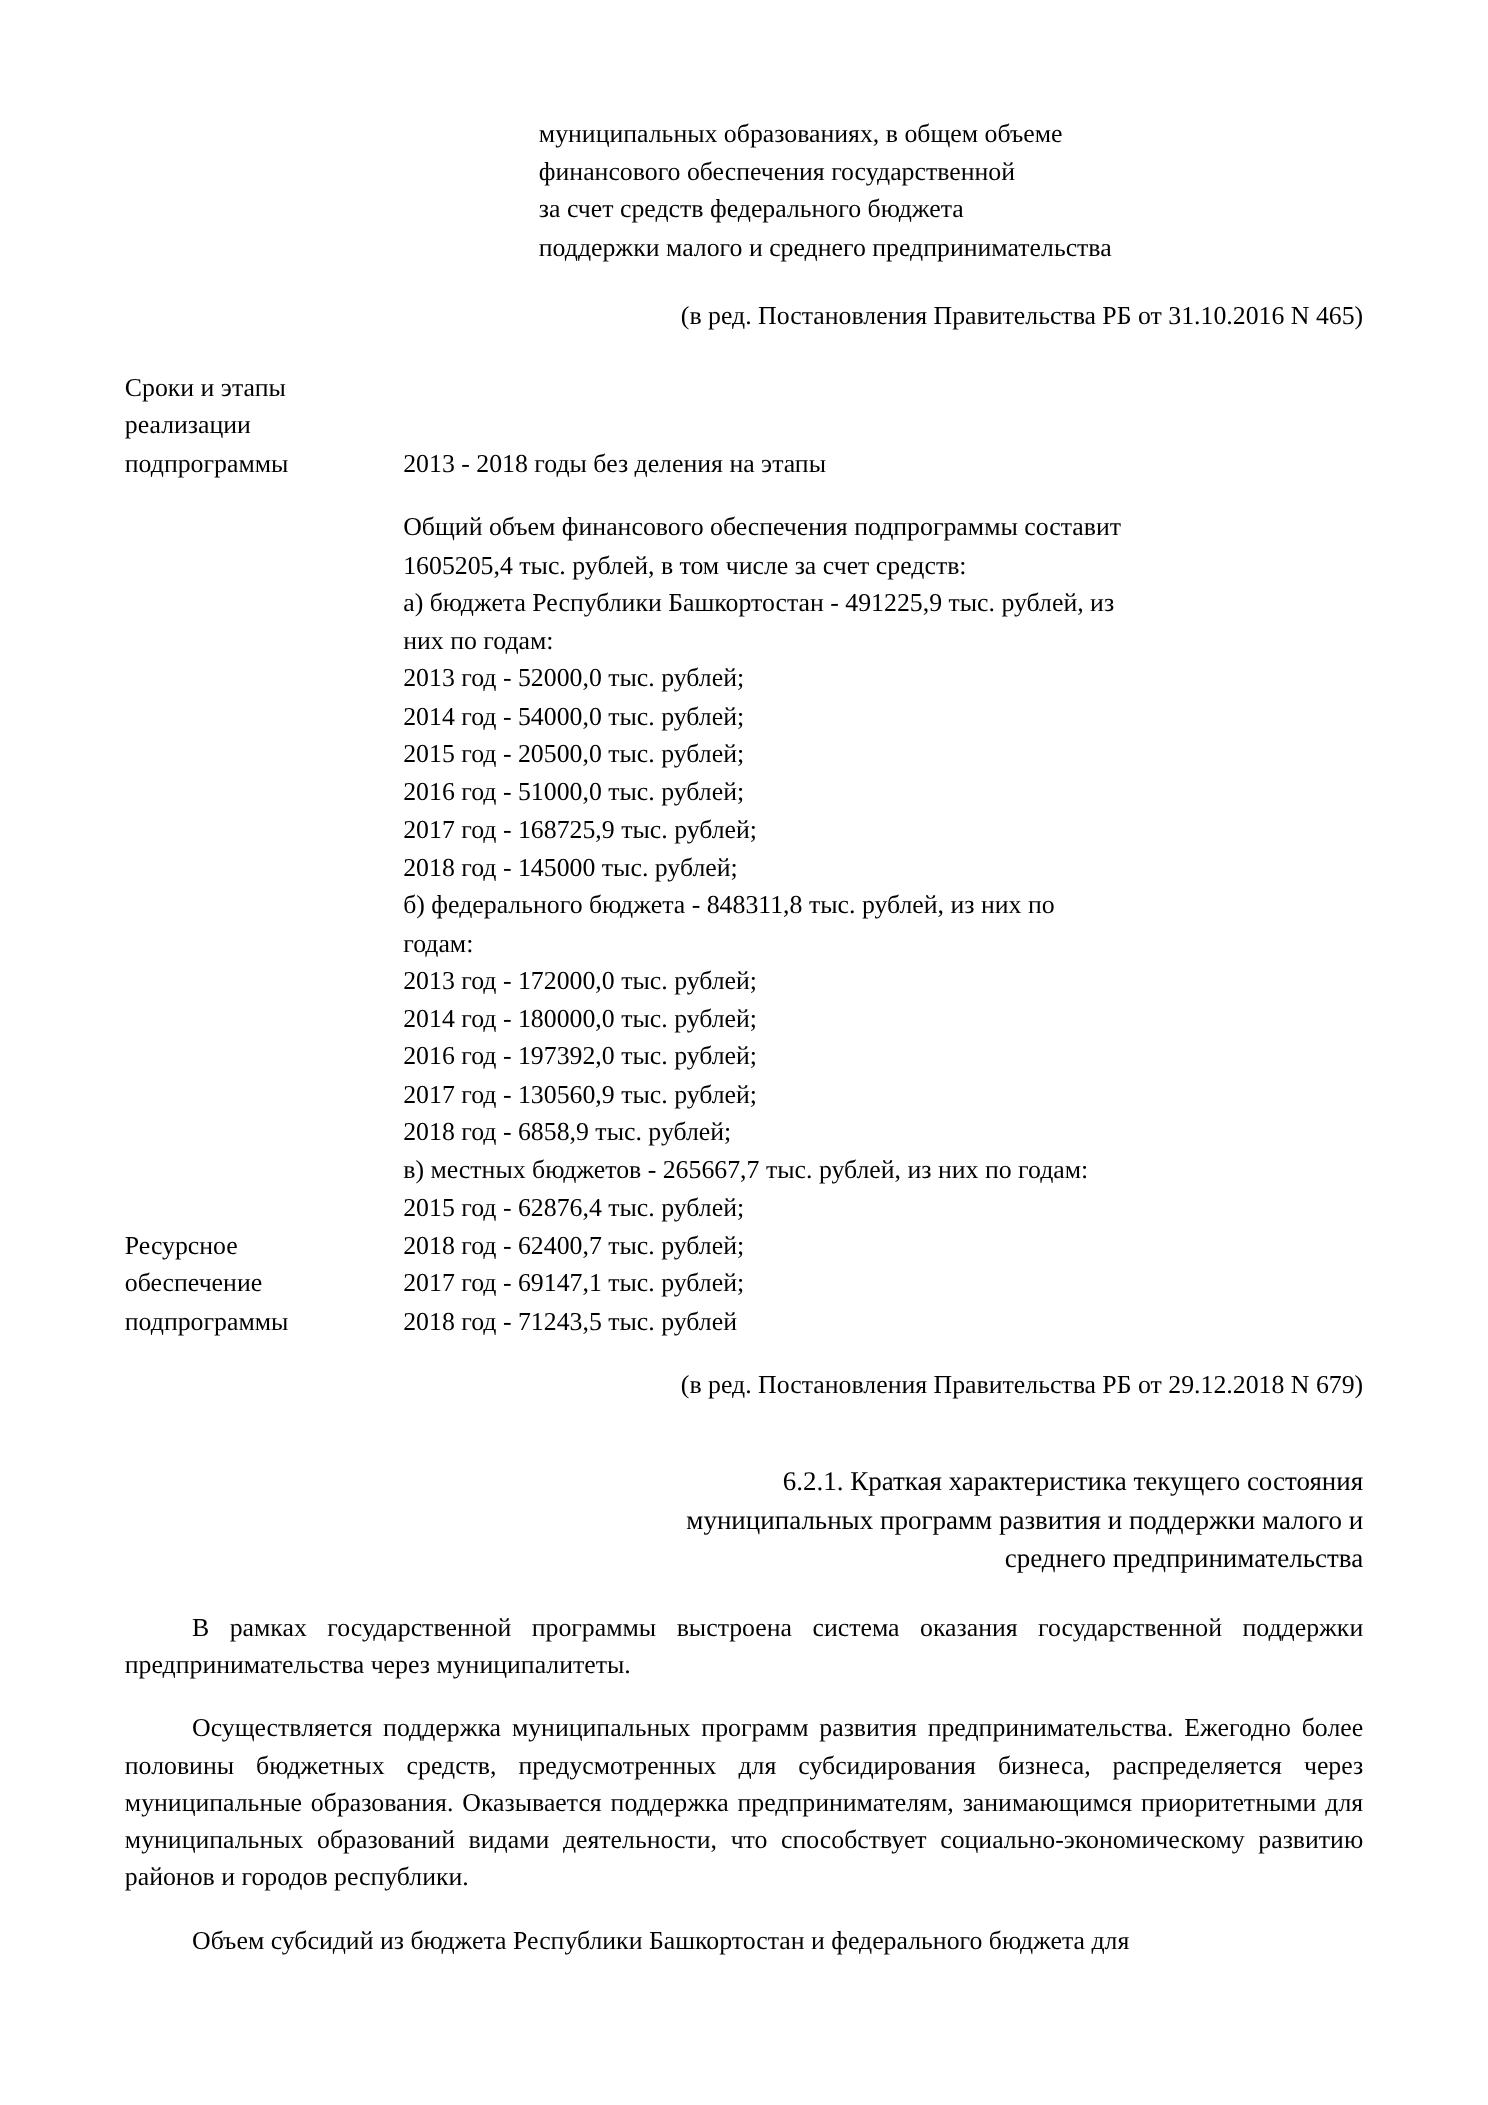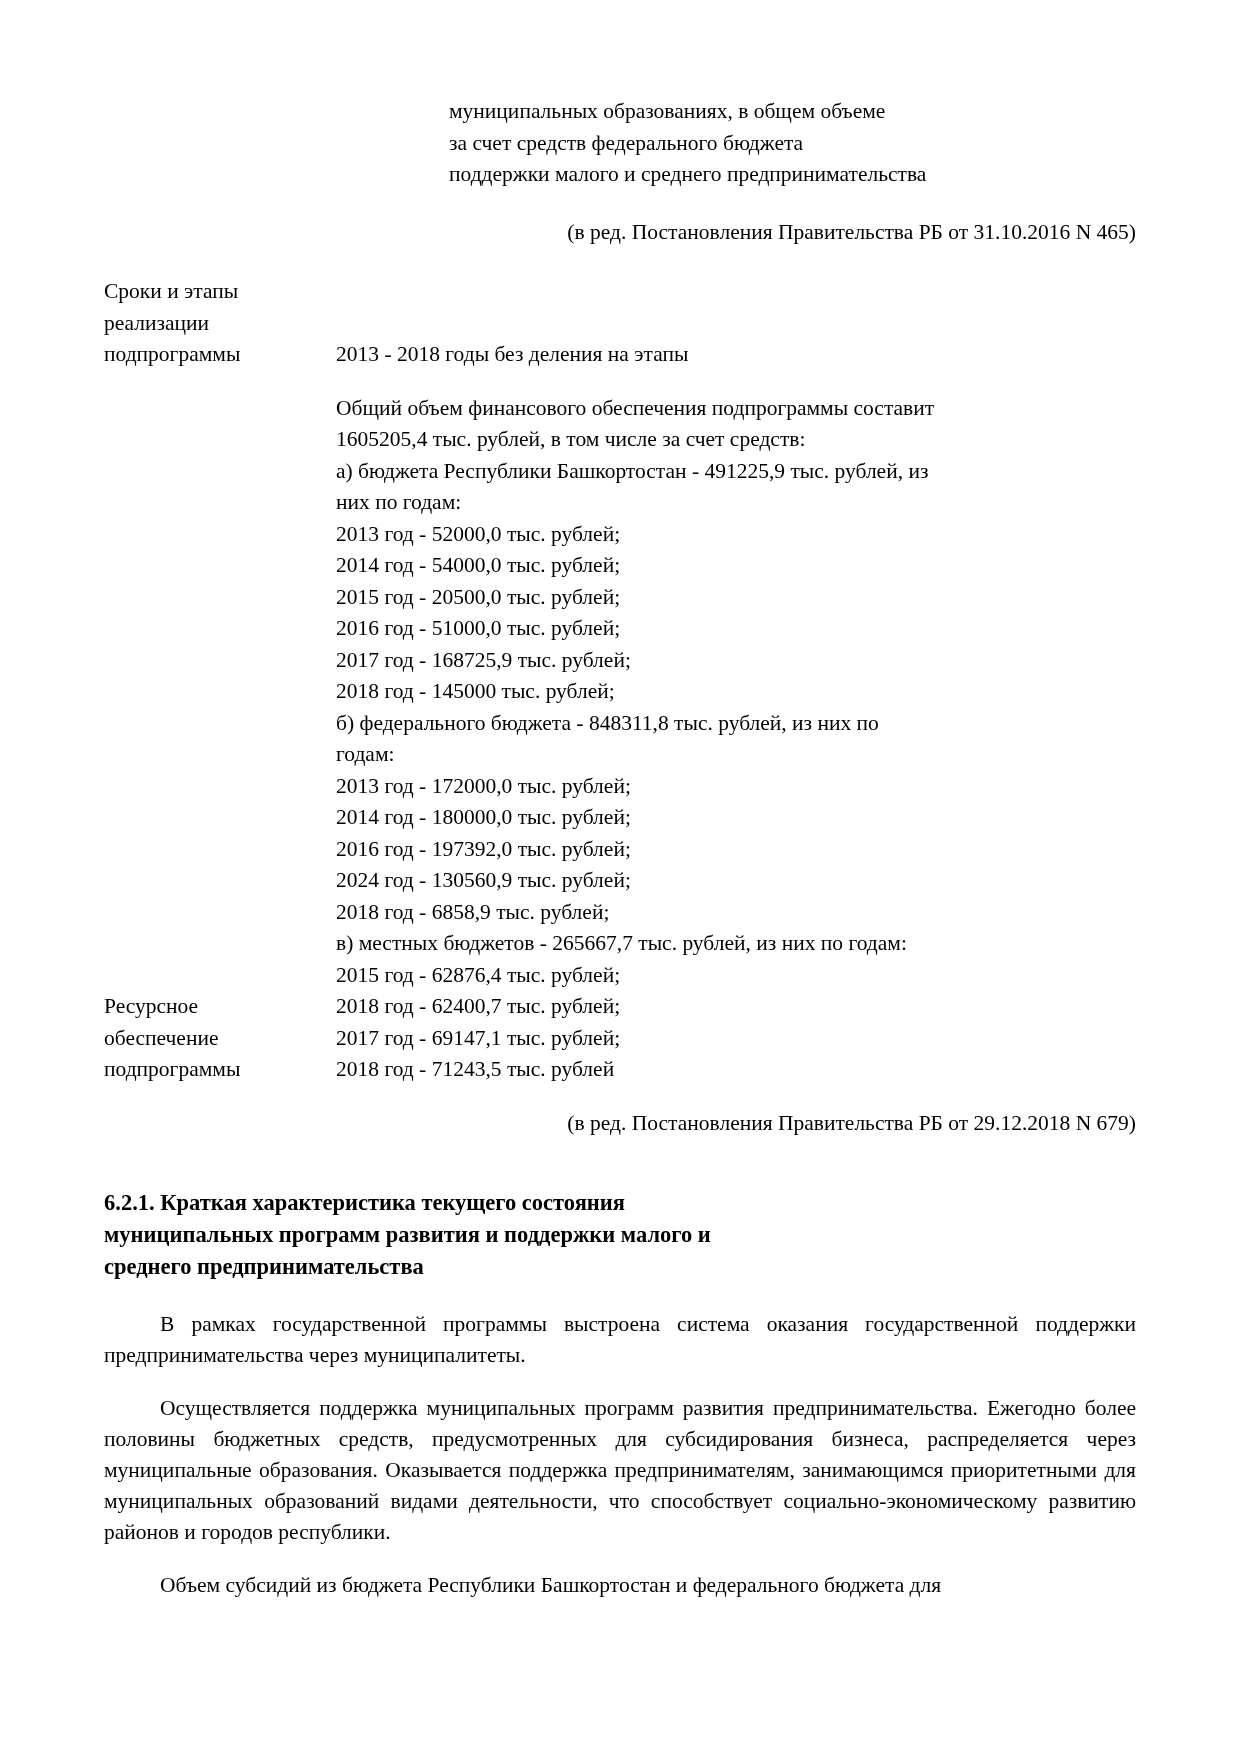--- a/index.html
+++ b/index.html
@@ -61,22 +61,22 @@
 
   .ed-note {
     margin: 0 0 28px 0;
     text-align: right;
   }
   .ed-note-tight {
     margin: 6px 0 0 0;
   }
 
   .section-heading {
-    text-align: left;
-    font-weight: bold;
+    text-align: right;
+    font-weight: normal;
     font-size: 22.5px;
     line-height: 32px;
     margin: 48px 0 26px 0;
   }
   .section-heading .hl {
     display: block;
   }
 
   .para {
     margin: 0 0 22px 0;
@@ -91,20 +91,21 @@
 </head>
 <body>
 
 <div class="page">
   <div class="doc-body">
 
     <div class="cont-row">
       <div class="cont-spacer"></div>
       <div class="def-desc">
         <span class="def-line">муниципальных образованиях, в общем объеме</span>
+        <span class="def-line">финансового обеспечения государственной</span>
         <span class="def-line">за счет средств федерального бюджета</span>
         <span class="def-line">поддержки малого и среднего предпринимательства</span>
       </div>
     </div>
 
     <p class="ed-note">(в ред. Постановления Правительства РБ от 31.10.2016 N 465)</p>
 
     <div class="def-row">
       <div class="def-term">
         <span class="def-line">Сроки и этапы реализации</span>
@@ -130,21 +131,21 @@
         <span class="def-line">2014 год - 54000,0 тыс. рублей;</span>
         <span class="def-line">2015 год - 20500,0 тыс. рублей;</span>
         <span class="def-line">2016 год - 51000,0 тыс. рублей;</span>
         <span class="def-line">2017 год - 168725,9 тыс. рублей;</span>
         <span class="def-line">2018 год - 145000 тыс. рублей;</span>
         <span class="def-line">б) федерального бюджета - 848311,8 тыс. рублей, из них по</span>
         <span class="def-line">годам:</span>
         <span class="def-line">2013 год - 172000,0 тыс. рублей;</span>
         <span class="def-line">2014 год - 180000,0 тыс. рублей;</span>
         <span class="def-line">2016 год - 197392,0 тыс. рублей;</span>
-        <span class="def-line">2024 год - 130560,9 тыс. рублей;</span>
+        <span class="def-line">2017 год - 130560,9 тыс. рублей;</span>
         <span class="def-line">2018 год - 6858,9 тыс. рублей;</span>
         <span class="def-line">в) местных бюджетов - 265667,7 тыс. рублей, из них по годам:</span>
         <span class="def-line">2015 год - 62876,4 тыс. рублей;</span>
         <span class="def-line">2018 год - 62400,7 тыс. рублей;</span>
         <span class="def-line">2017 год - 69147,1 тыс. рублей;</span>
         <span class="def-line">2018 год - 71243,5 тыс. рублей</span>
       </div>
     </div>
 
     <p class="ed-note ed-note-tight">(в ред. Постановления Правительства РБ от 29.12.2018 N 679)</p>

